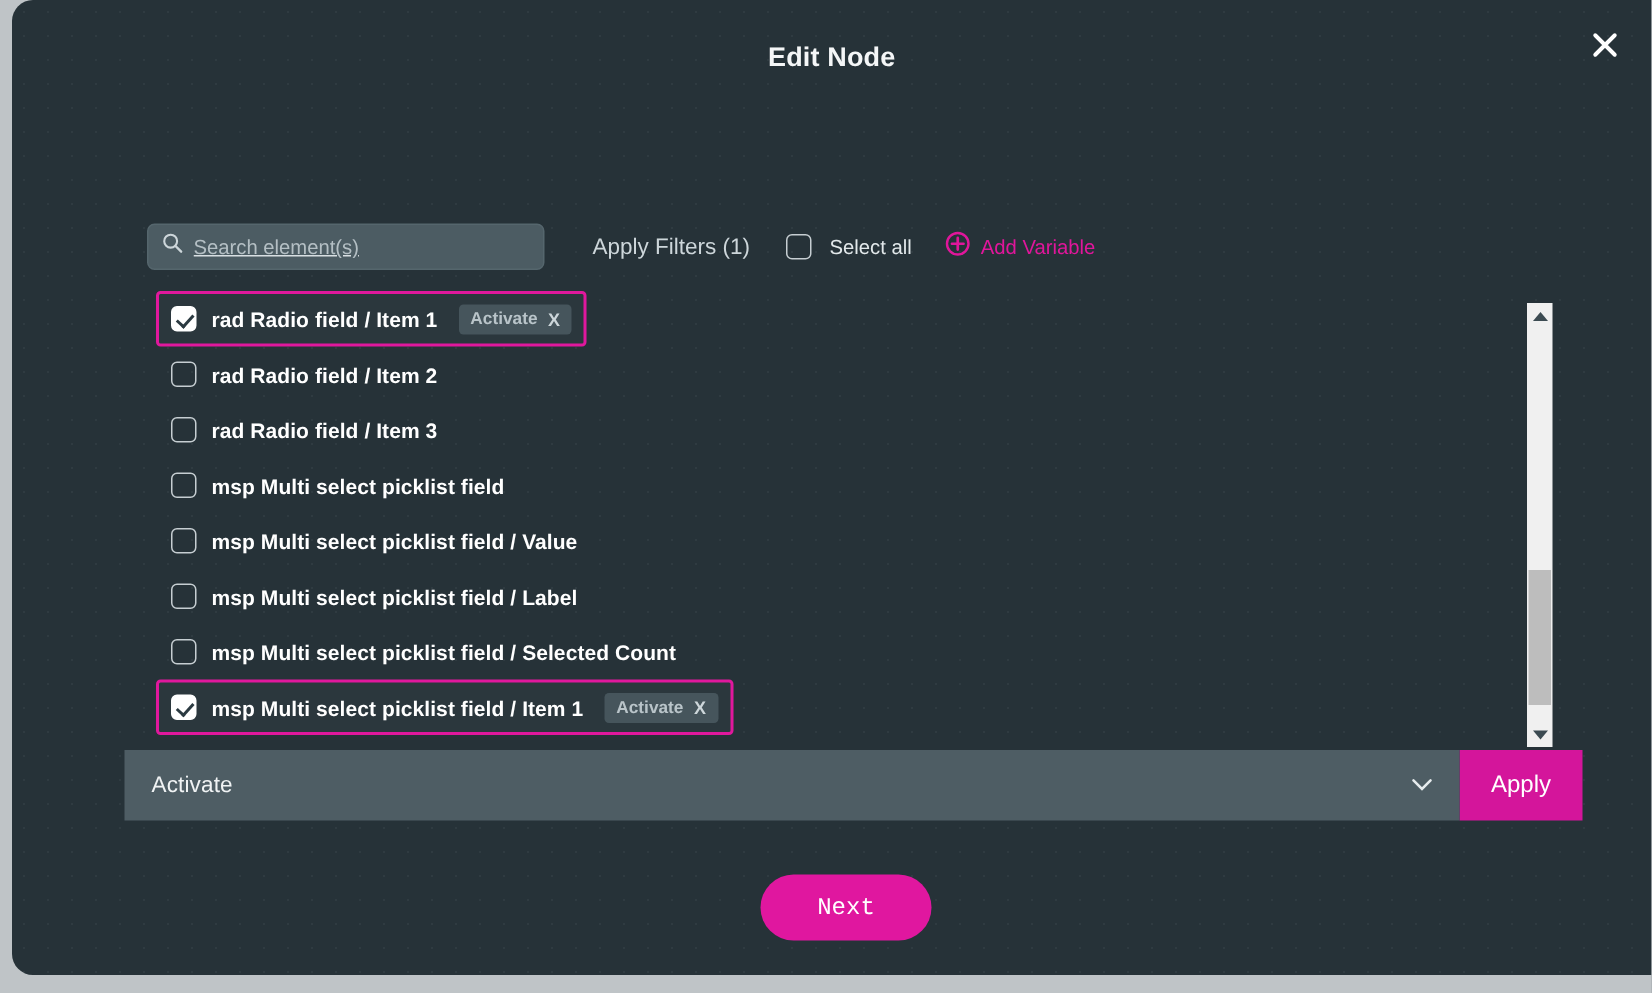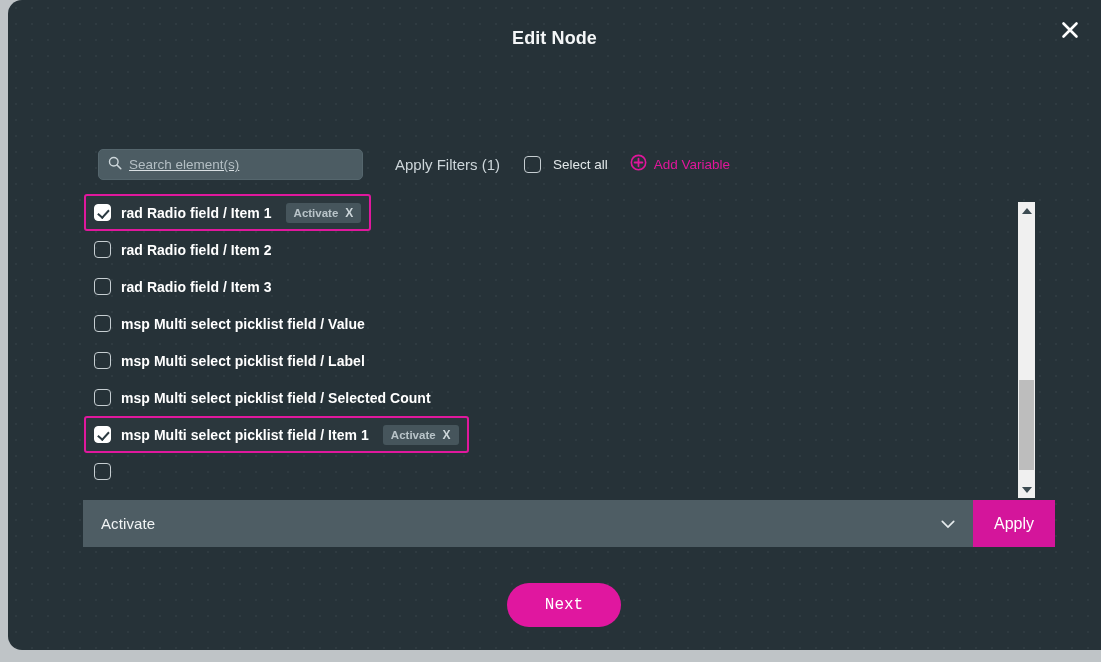--- a/index.html
+++ b/index.html
@@ -191,21 +191,21 @@
     width: 4.5px;
     height: 9px;
     border: solid #2b3a41;
     border-width: 0 2.2px 2.2px 0;
     transform: rotate(42deg);
   }
 
   
   #list-viewport {
     position: absolute;
-    left: 76px;
+    left: 96px;
     top: 194px;
     width: 912px;
     height: 310px;
     overflow: hidden;
   }
   #list {
     position: absolute;
     left: 0;
     top: 0;
     width: 100%;
@@ -415,20 +415,24 @@
         <div class="row">
           <span class="cb"></span>
           <span class="row-label">rad Radio field / Item 2</span>
         </div>
         <div class="row">
           <span class="cb"></span>
           <span class="row-label">rad Radio field / Item 3</span>
         </div>
         <div class="row">
           <span class="cb"></span>
+          <span class="row-label">msp Multi select picklist field</span>
+        </div>
+        <div class="row">
+          <span class="cb"></span>
           <span class="row-label">msp Multi select picklist field / Value</span>
         </div>
         <div class="row">
           <span class="cb"></span>
           <span class="row-label">msp Multi select picklist field / Label</span>
         </div>
         <div class="row">
           <span class="cb"></span>
           <span class="row-label">msp Multi select picklist field / Selected Count</span>
         </div>

